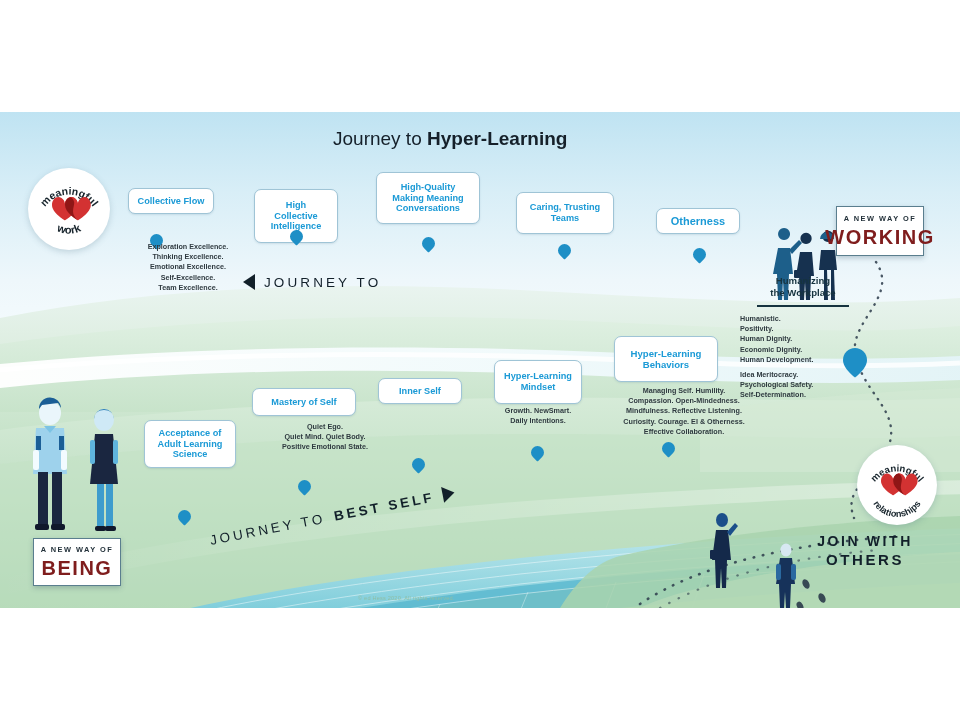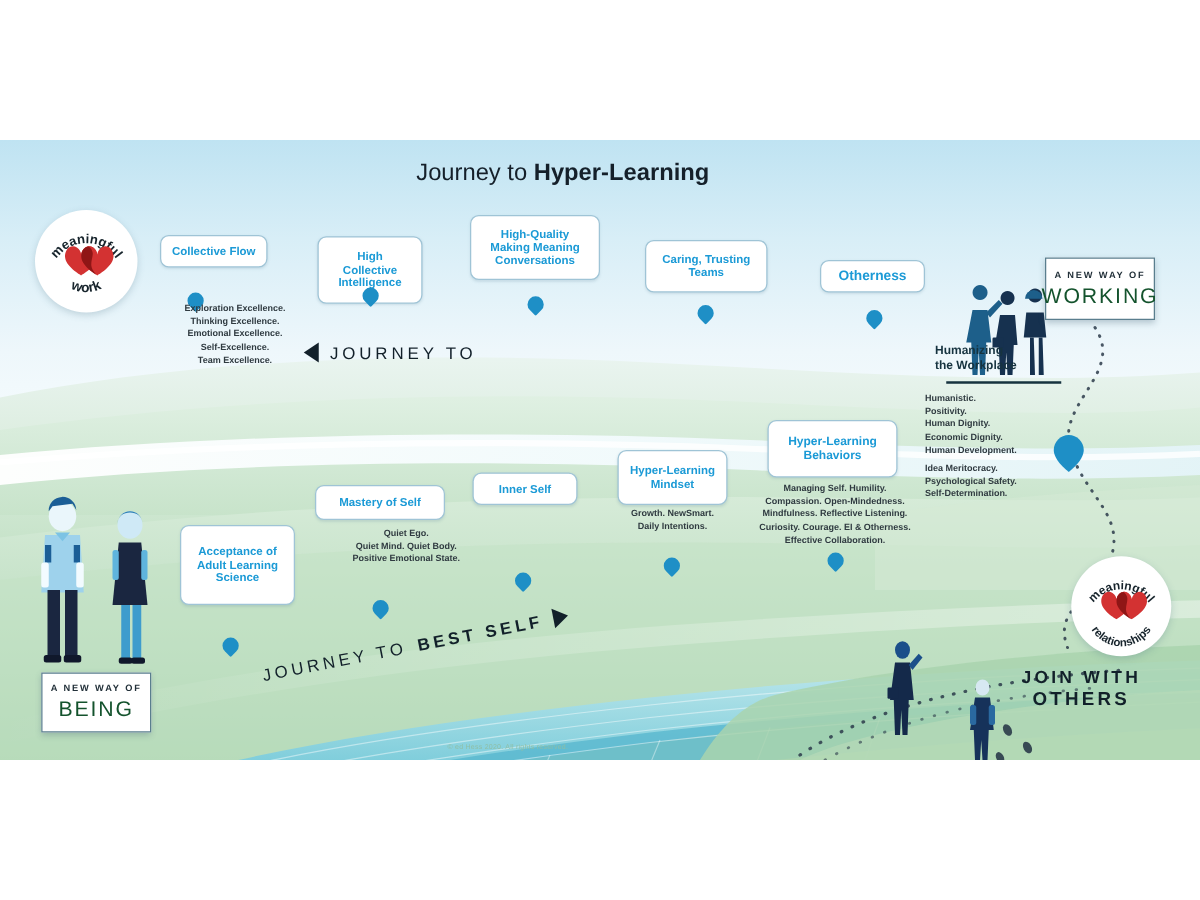--- a/index.html
+++ b/index.html
@@ -34,29 +34,29 @@
   .journey .bd{font-size:13.5px;letter-spacing:3.1px;font-weight:bold;}
   .tri{width:0;height:0;border-top:8px solid transparent;border-bottom:8px solid transparent;}
   .tri.left{border-right:12px solid #12202a;}
   .tri.right{border-left:12px solid #12202a;}
 
   
   .plaque{position:absolute;box-sizing:border-box;background:#ffffff;border:1.5px solid #5a7e8e;
           text-align:center;display:flex;flex-direction:column;align-items:center;
           justify-content:center;box-shadow:0 2px 5px rgba(60,90,110,.30);}
   .plaque .sm{font-size:7.4px;letter-spacing:1.5px;color:#23313a;font-weight:bold;}
-  .plaque .lg{font-size:17px;letter-spacing:1.5px;color:#14532d;font-weight:normal;margin-top:3px;}
+  .plaque .lg{font-size:20px;letter-spacing:1.5px;color:#7f1d1d;font-weight:bold;margin-top:3px;}
 
   
   .badge{position:absolute;border-radius:50%;background:#ffffff;
          box-shadow:0 2px 6px rgba(70,110,130,.25);}
   .badge svg{position:absolute;left:0;top:0;}
 
   
-  .hwhead{position:absolute;text-align:left;color:#16333f;font-weight:bold;
+  .hwhead{position:absolute;text-align:center;color:#16333f;font-weight:bold;
           font-size:9.6px;line-height:1.3;}
   .hwrule{position:absolute;height:1.5px;background:#16333f;}
 
   
   .join{position:absolute;text-align:center;color:#12202a;font-weight:bold;line-height:1.32;}
   .join .l1{font-size:14px;letter-spacing:2.6px;}
   .join .l2{font-size:15px;letter-spacing:2.6px;}
 
   .copyright{position:absolute;color:#8fbfa6;font-size:5.6px;letter-spacing:.2px;
              white-space:nowrap;}
@@ -338,40 +338,40 @@
 
     <div class="detail" style="left:740px;top:202px;width:126px;text-align:left;">Humanistic.
 Positivity.
 Human Dignity.
 Economic Dignity.
 Human Development.</div>
     <div class="detail" style="left:740px;top:258px;width:126px;text-align:left;">Idea Meritocracy.
 Psychological Safety.
 Self-Determination.</div>
 
-    <div class="tbox" style="left:144px;top:308px;width:92px;height:64px;font-size:9.2px;white-space:pre-line;">Acceptance of
+    <div class="tbox" style="left:144px;top:308px;width:92px;height:48px;font-size:9.2px;white-space:pre-line;">Acceptance of
 Adult Learning
 Science</div>
 
     <div class="tbox" style="left:252px;top:276px;width:104px;height:28px;font-size:9.2px;">Mastery of Self</div>
 
     <div class="tbox" style="left:378px;top:266px;width:84px;height:26px;font-size:9.2px;">Inner Self</div>
 
     <div class="tbox" style="left:494px;top:248px;width:88px;height:44px;font-size:9.2px;white-space:pre-line;">Hyper-Learning
 Mindset</div>
 
     <div class="tbox" style="left:614px;top:224px;width:104px;height:46px;font-size:9.6px;white-space:pre-line;">Hyper-Learning
 Behaviors</div>
 
     <div class="detail" style="left:244px;top:310px;width:162px;">Quiet Ego.
 Quiet Mind. Quiet Body.
 Positive Emotional State.</div>
     <div class="detail" style="left:478px;top:294px;width:120px;">Growth. NewSmart.
 Daily Intentions.</div>
-    <div class="detail" style="left:604px;top:274px;width:128px;">Managing Self. Humility.
+    <div class="detail" style="left:620px;top:274px;width:128px;">Managing Self. Humility.
 Compassion. Open-Mindedness.
 Mindfulness. Reflective Listening.
 Curiosity. Courage. EI &amp; Otherness.
 Effective Collaboration.</div>
 
     <div class="pin" style="left:178px;top:398px;">
         <i></i>
       </div>
     <div class="pin" style="left:298px;top:368px;">
         <i></i>

